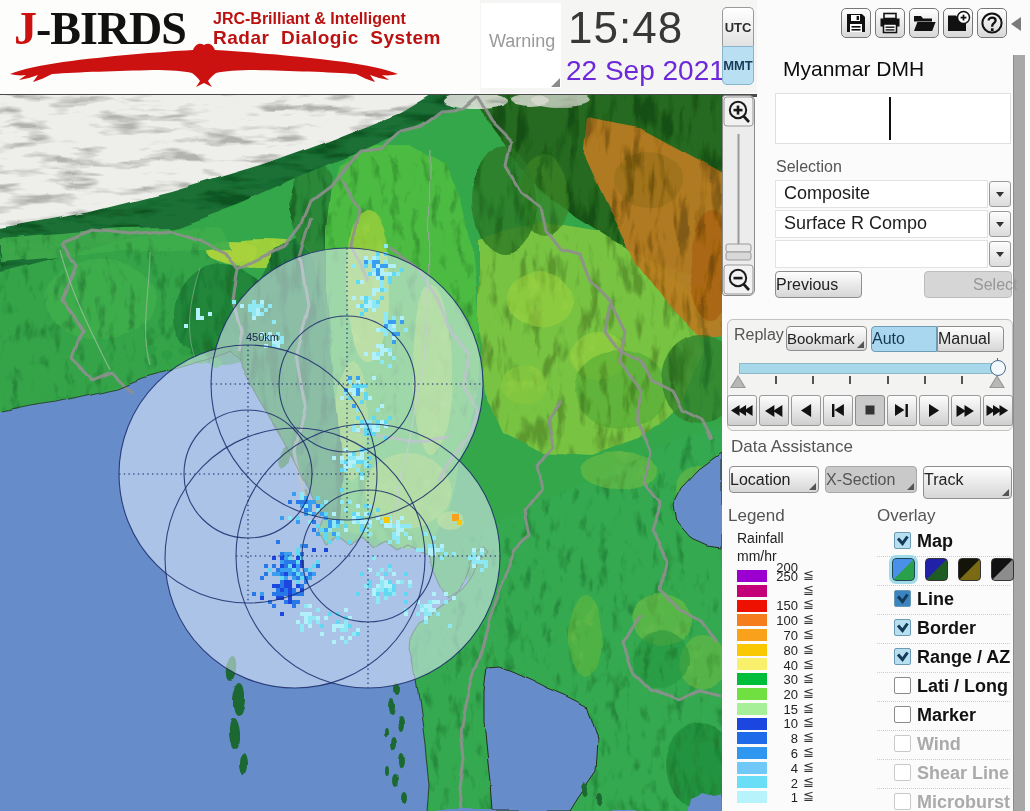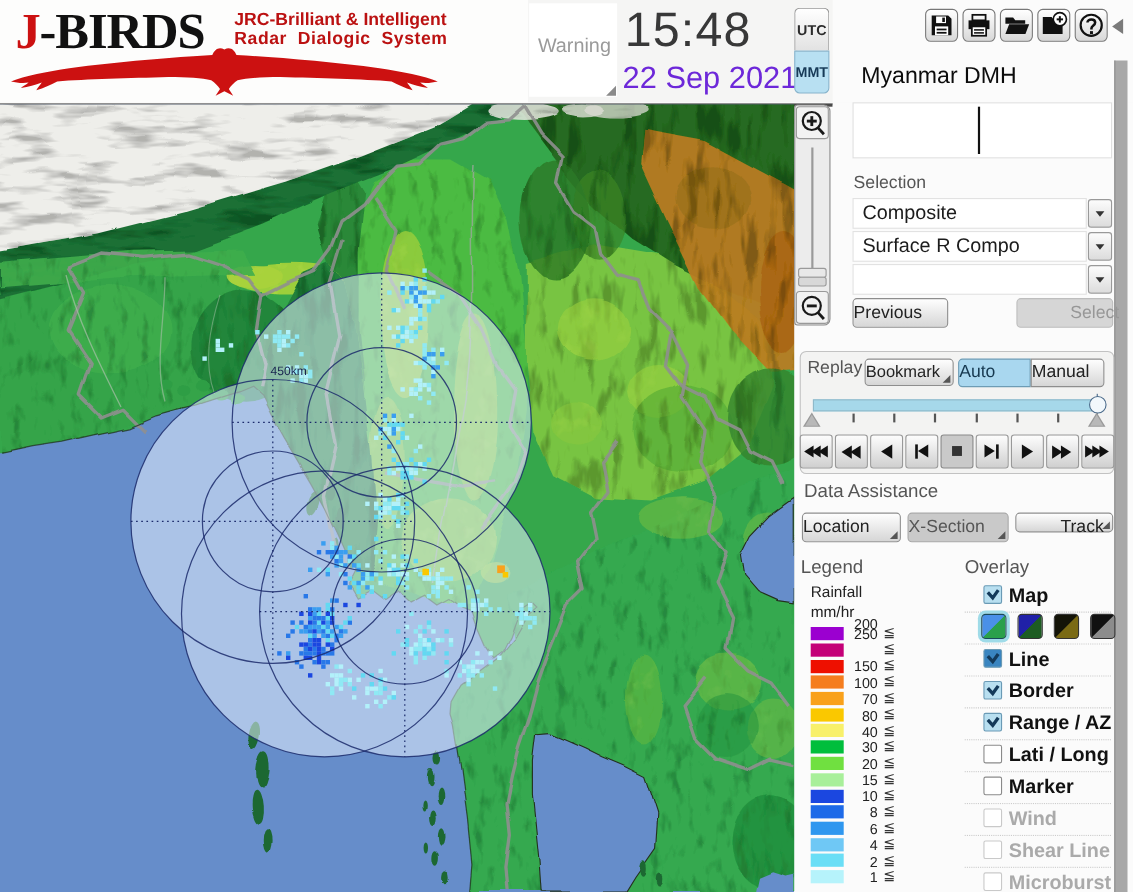--- a/index.html
+++ b/index.html
@@ -61,21 +61,21 @@
 </style>
 </head>
 <body>
 <div id="page">
   <div id="header"></div>
   <div id="hdrright"></div>
 
 <div class="abs" style="left:0;top:0;width:480px;height:93px;background:#fdfdfc;">
 <div class="abs" style="left:14px;top:2px;font-family:'Liberation Serif',serif;font-weight:bold;font-size:46px;letter-spacing:-1px;color:#111;"><span style="color:#cc1111;">J</span>-BIRDS</div>
 <div class="abs" style="left:213px;top:10px;font-size:16px;font-weight:bold;color:#bb1111;">JRC-Brilliant &amp; Intelligent</div>
-<div class="abs" style="left:213px;top:27px;font-size:16px;font-weight:bold;color:#bb1111;letter-spacing:0.5px;">Radar&nbsp; Dialogic&nbsp; System</div>
+<div class="abs" style="left:213px;top:27px;font-size:19px;font-weight:bold;color:#bb1111;letter-spacing:0.5px;">Radar&nbsp; Dialogic&nbsp; System</div>
 <svg class="abs" style="left:8px;top:42px;" width="392" height="46" viewBox="0 0 392 46">
 <path d="M196 3 C191 0 187 3 185 8 C150 10 100 14 55 20 C35 23 14 27 2 32 C7 33 12 34 18 33 C16 35 13 36 11 38 C18 37 24 35 30 33 C28 36 26 38 25 40 C32 38 38 35 44 32 C70 30 110 29 145 28 C162 28 176 29 184 31 C187 33 190 36 192 39 L188 45 L196 41 L204 45 L200 39 C202 36 205 33 208 31 C216 29 230 28 247 28 C282 29 322 30 348 32 C354 35 360 38 367 40 C366 38 364 36 362 33 C368 35 374 37 381 38 C379 36 376 35 374 33 C380 34 385 33 390 32 C378 27 357 23 337 20 C292 14 242 10 207 8 C205 3 201 0 196 3 Z" fill="#cc1111"></path>
 </svg>
 </div>
   <div id="warnbox">
       <span id="warntxt">Warning</span>
       <div id="warncorner"></div>
     </div>
   <div id="time">15:48</div>
   <div id="date">22 Sep 2021</div>
@@ -934,21 +934,21 @@
         <path d="M21.86 15.0 L12.5 9 L12.5 21 z" fill="#111"></path>
       </svg></div>
 <div class="pbtn" style="left:983px;"><svg width="28" height="29">
         <path d="M11.08 14.5 L2.5 9 L2.5 20 z" fill="#111"></path>
         <path d="M17.58 14.5 L9 9 L9 20 z" fill="#111"></path>
         <path d="M24.08 14.5 L15.5 9 L15.5 20 z" fill="#111"></path>
       </svg></div>
   <div class="lbl" style="left:731px;top:437px;font-size:17px;">Data Assistance</div>
   <div class="btn fold" style="left:729px;top:466px;width:90px;height:27px;line-height:25px;">Location</div>
   <div class="btn fold" style="left:825px;top:466px;width:92px;height:27px;line-height:25px;background:#c9c9c9;border-color:#a8a8a8;color:#555;">X-Section</div>
-  <div class="btn fold" style="left:923px;top:466px;width:89px;height:18px;line-height:25px;padding-left:40px;">Track</div>
+  <div class="btn fold" style="left:923px;top:466px;width:89px;height:33px;line-height:25px;">Track</div>
   <div class="lbl" style="left:728px;top:506px;font-size:17px;">Legend</div>
   <div class="lbl" style="left:737px;top:530px;font-size:14px;color:#222;">Rainfall</div>
   <div class="lbl" style="left:737px;top:548px;font-size:14px;color:#222;">mm/hr</div>
   <div class="abs" style="left:737px;top:570px;width:30px;height:12px;background:#9b00d0;"></div>
 <div class="abs" style="left:748px;top:569px;width:50px;text-align:right;font-size:13px;color:#222;">250</div>
 <div class="abs" style="left:803px;top:567px;font-size:13px;color:#333;">≦</div>
 <div class="abs" style="left:737px;top:585px;width:30px;height:12px;background:#c40078;"></div>
 <div class="abs" style="left:748px;top:560px;width:50px;text-align:right;font-size:13px;color:#222;">200</div>
 <div class="abs" style="left:803px;top:582px;font-size:13px;color:#333;">≦</div>
 <div class="abs" style="left:737px;top:600px;width:30px;height:12px;background:#ee1000;"></div>

